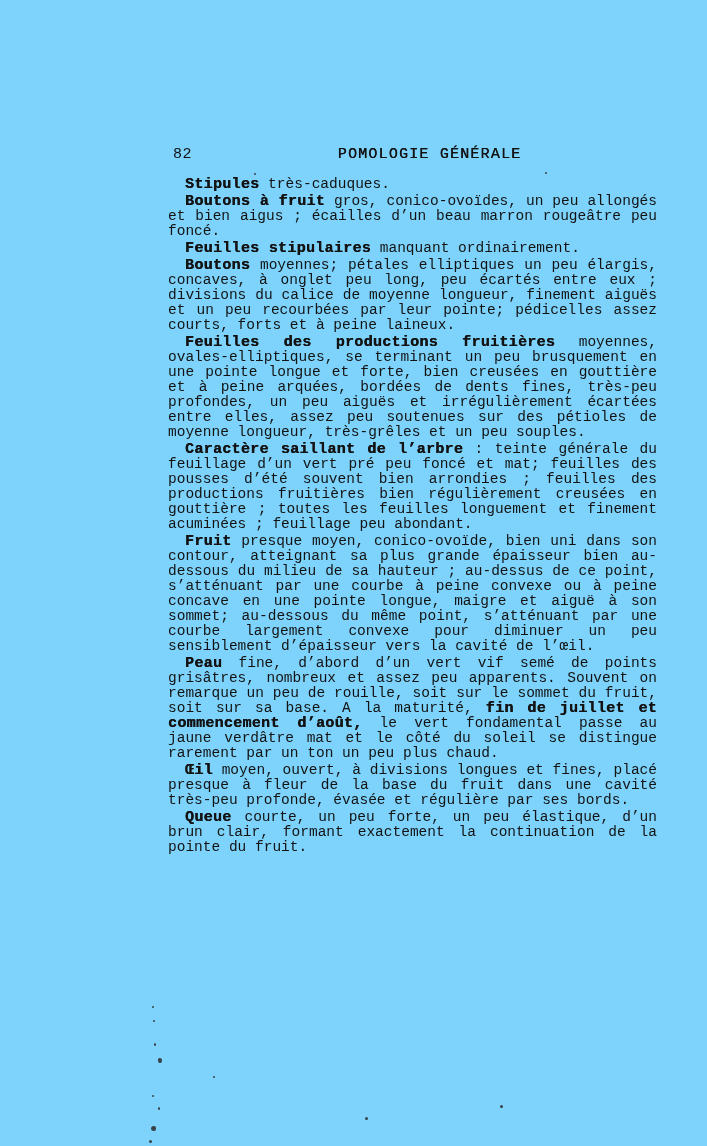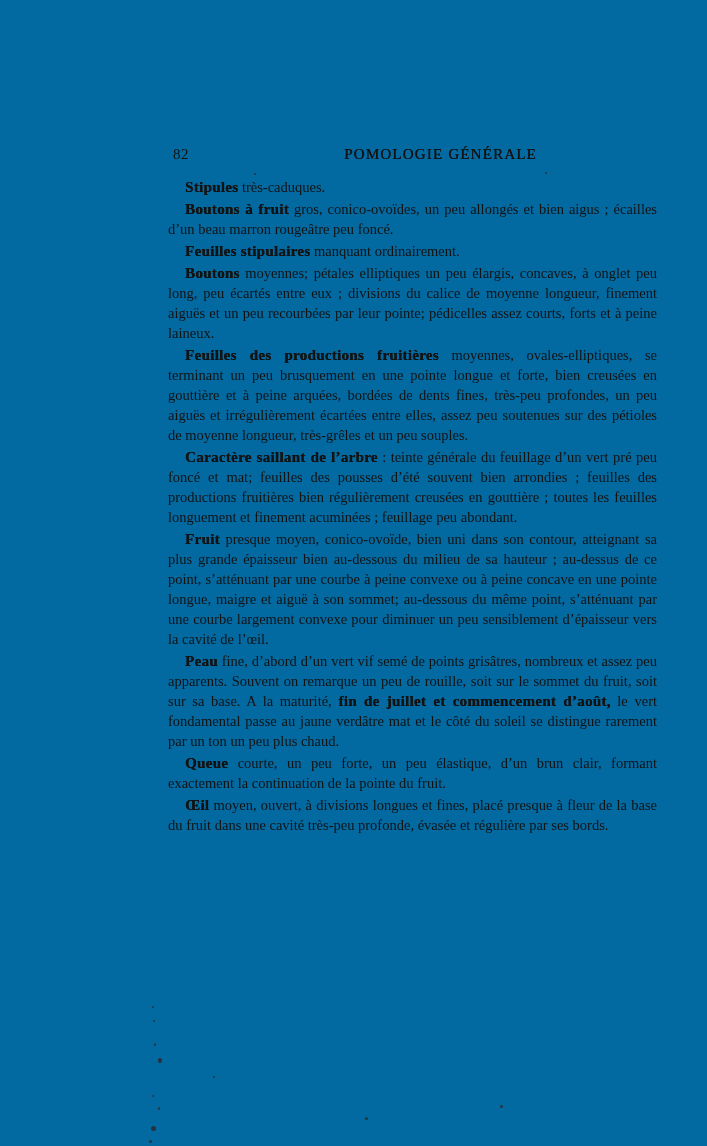--- a/index.html
+++ b/index.html
@@ -4,57 +4,57 @@
 <style>
   html, body {
     margin: 0;
     padding: 0;
     background: #ffffff;
   }
   .page {
     position: relative;
     width: 707px;
     height: 1146px;
-    background: #0369a1;
+    background: #7dd3fc;
     overflow: hidden;
-    font-family: Liberation Serif, serif;
+    font-family: Liberation Mono, monospace;
     color: #131313;
   }
   .page-header {
     position: absolute;
     top: 146px;
     left: 168px;
     width: 489px;
     height: 20px;
   }
   .page-number {
     position: absolute;
     left: 5px;
     top: 0;
     font-size: 15px;
     letter-spacing: 0.5px;
   }
   .running-title {
     position: absolute;
     left: 50%;
     transform: translateX(-50%);
-    margin-left: 28px;
+    margin-left: 17px;
     top: 0;
     font-size: 15px;
     letter-spacing: 1.2px;
     white-space: nowrap;
     text-shadow: 0.3px 0 0 currentColor;
   }
   .text-block {
     position: absolute;
     top: 175px;
     left: 168px;
     width: 489px;
     font-size: 14.5px;
-    line-height: 20px;
+    line-height: 15px;
     text-align: justify;
     text-justify: inter-word;
   }
   .para {
     margin: 2px 0 0 0;
     text-indent: 17px;
   }
   .lead {
     font-weight: bold;
     font-size: 15px;
@@ -80,22 +80,22 @@
 
   <main class="text-block">
       <p class="para"><span class="lead">Stipules</span><span class="body-text"> très-caduques.</span></p>
       <p class="para"><span class="lead">Boutons à fruit</span><span class="body-text"> gros, conico-ovoïdes, un peu allongés et bien aigus ; écailles d’un beau marron rougeâtre peu foncé.</span></p>
       <p class="para"><span class="lead">Feuilles stipulaires</span><span class="body-text"> manquant ordinairement.</span></p>
       <p class="para"><span class="lead">Boutons</span><span class="body-text"> moyennes; pétales elliptiques un peu élargis, concaves, à onglet peu long, peu écartés entre eux ; divisions du calice de moyenne longueur, finement aiguës et un peu recourbées par leur pointe; pédicelles assez courts, forts et à peine laineux.</span></p>
       <p class="para"><span class="lead">Feuilles des productions fruitières</span><span class="body-text"> moyennes, ovales-elliptiques, se terminant un peu brusquement en une pointe longue et forte, bien creusées en gouttière et à peine arquées, bordées de dents fines, très-peu profondes, un peu aiguës et irrégulièrement écartées entre elles, assez peu soutenues sur des pétioles de moyenne longueur, très-grêles et un peu souples.</span></p>
       <p class="para"><span class="lead">Caractère saillant de l’arbre</span><span class="body-text"> : teinte générale du feuillage d’un vert pré peu foncé et mat; feuilles des pousses d’été souvent bien arrondies ; feuilles des productions fruitières bien régulièrement creusées en gouttière ; toutes les feuilles longuement et finement acuminées ; feuillage peu abondant.</span></p>
       <p class="para"><span class="lead">Fruit</span><span class="body-text"> presque moyen, conico-ovoïde, bien uni dans son contour, atteignant sa plus grande épaisseur bien au-dessous du milieu de sa hauteur ; au-dessus de ce point, s’atténuant par une courbe à peine convexe ou à peine concave en une pointe longue, maigre et aiguë à son sommet; au-dessous du même point, s’atténuant par une courbe largement convexe pour diminuer un peu sensiblement d’épaisseur vers la cavité de l’œil.</span></p>
       <p class="para"><span class="lead">Peau</span><span class="body-text"> fine, d’abord d’un vert vif semé de points grisâtres, nombreux et assez peu apparents. Souvent on remarque un peu de rouille, soit sur le sommet du fruit, soit sur sa base. A la maturité, </span><span class="lead">fin de juillet et commencement d’août,</span><span class="body-text"> le vert fondamental passe au jaune verdâtre mat et le côté du soleil se distingue rarement par un ton un peu plus chaud.</span></p>
+      <p class="para"><span class="lead">Œil</span><span class="body-text"> moyen, ouvert, à divisions longues et fines, placé presque à fleur de la base du fruit dans une cavité très-peu profonde, évasée et régulière par ses bords.</span></p>
       <p class="para"><span class="lead">Queue</span><span class="body-text"> courte, un peu forte, un peu élastique, d’un brun clair, formant exactement la continuation de la pointe du fruit.</span></p>
-      <p class="para"><span class="lead">Œil</span><span class="body-text"> moyen, ouvert, à divisions longues et fines, placé presque à fleur de la base du fruit dans une cavité très-peu profonde, évasée et régulière par ses bords.</span></p>
     </main>
 
   <div class="scan-speck" style="left:254px; top:173px; width:2px; height:2px;"></div>
   <div class="scan-speck" style="left:545px; top:172px; width:2px; height:2px;"></div>
   <div class="scan-speck" style="left:152px; top:1006px; width:2px; height:2px;"></div>
   <div class="scan-speck" style="left:153px; top:1020px; width:2px; height:2px;"></div>
   <div class="scan-speck" style="left:154px; top:1043px; width:2px; height:3px;"></div>
   <div class="scan-speck" style="left:158px; top:1058px; width:4px; height:5px; border-radius:40% 60% 50% 50%;"></div>
   <div class="scan-speck" style="left:213px; top:1076px; width:2px; height:2px;"></div>
   <div class="scan-speck" style="left:152px; top:1095px; width:2px; height:2px;"></div>

